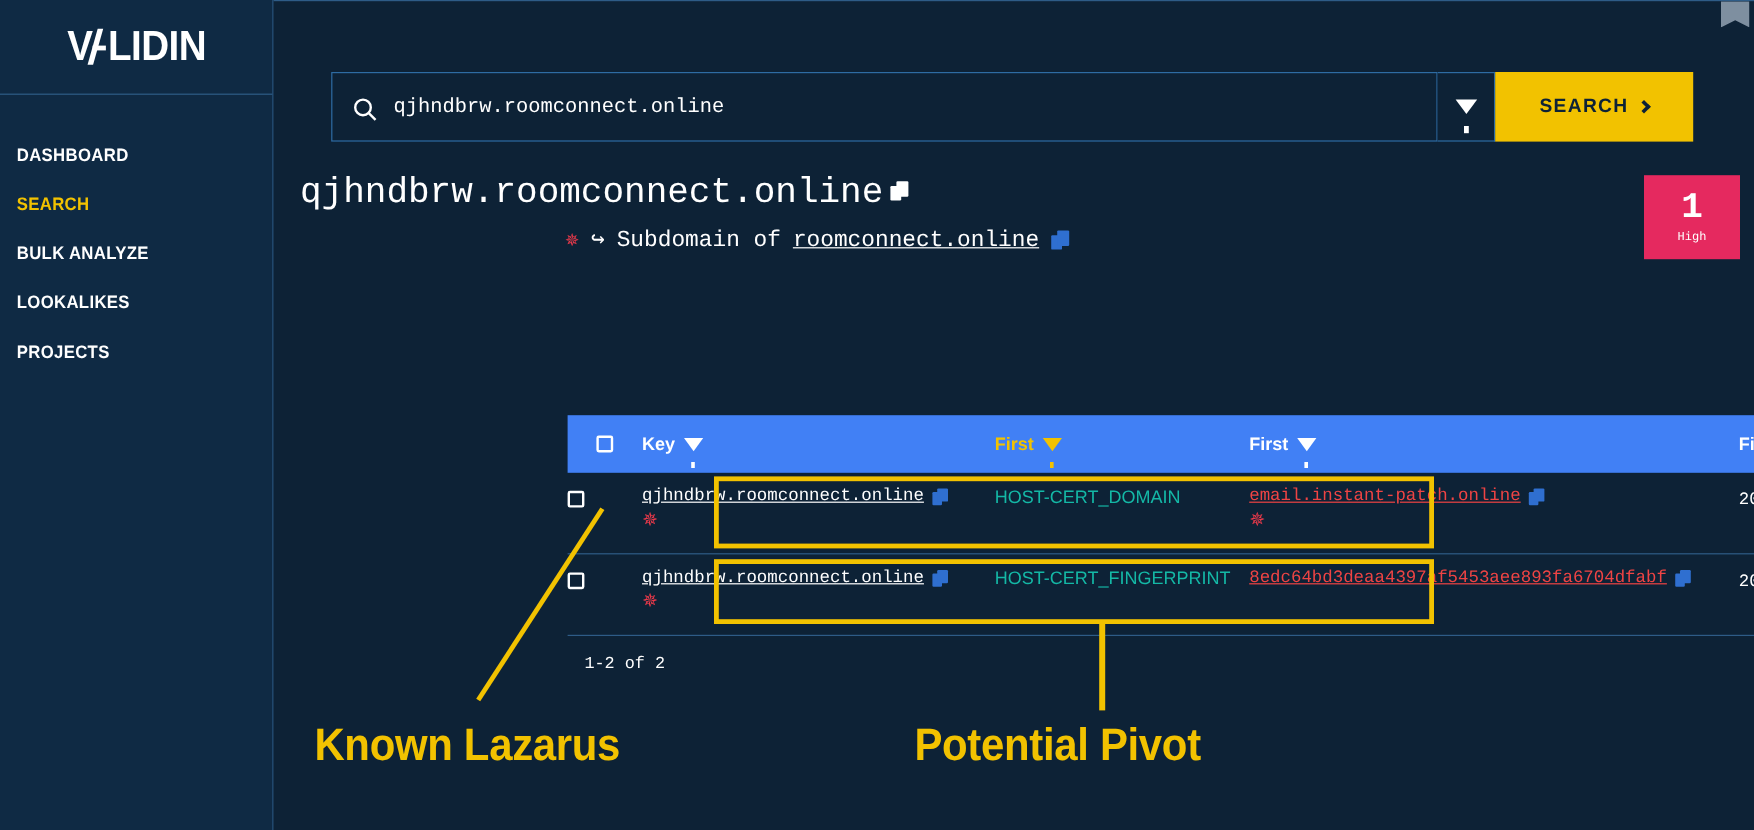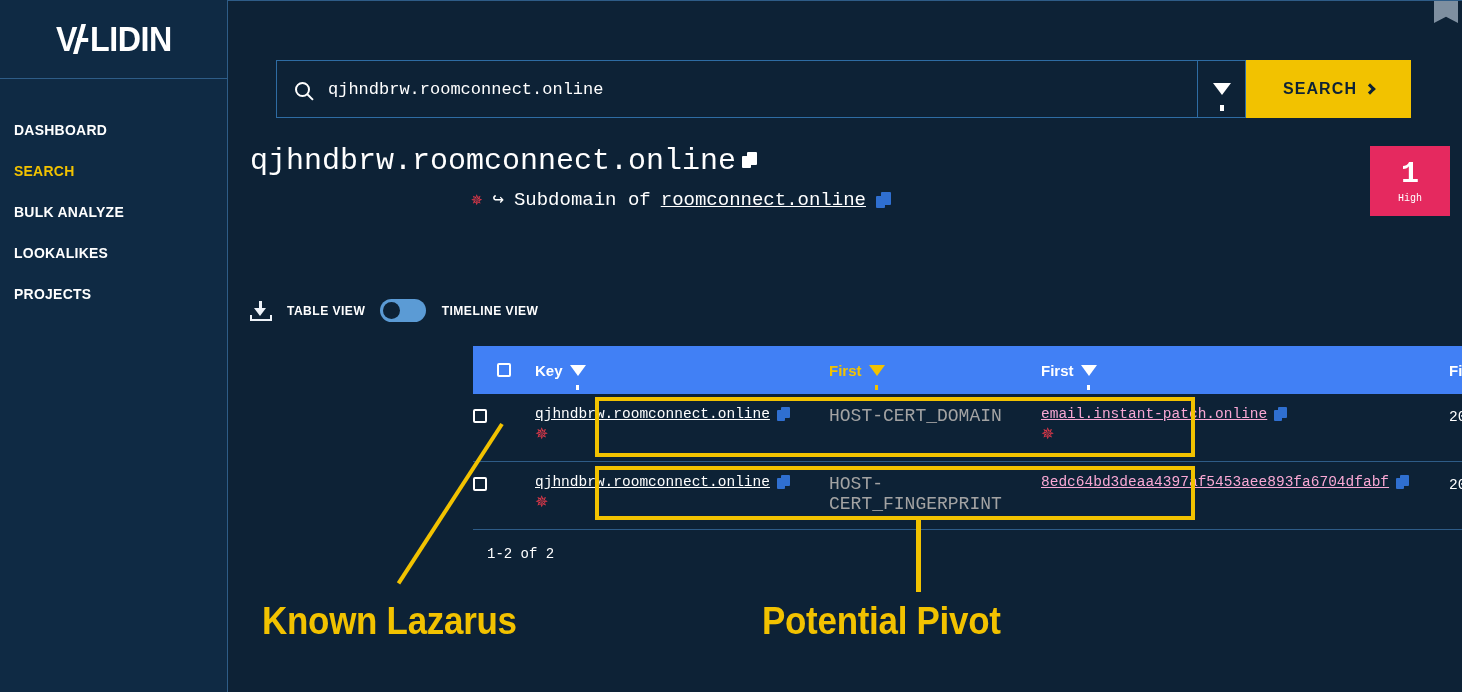--- a/index.html
+++ b/index.html
@@ -248,23 +248,23 @@
   .trow {
     display: flex; align-items: flex-start; min-height: 68px;
     border-bottom: 1px solid #2e5c87; padding-top: 12px;
   }
   .trow .cell { display: flex; flex-direction: column; gap: 4px; }
   .trow .c-check { padding-top: 3px; }
   .mono-link {
     font-family: "Liberation Mono", monospace; font-size: 14.5px;
     color: #ffffff; text-decoration: underline; cursor: pointer;
   }
-  .mono-link.blue { color: #f9a8d4; }
+  .mono-link.blue { color: #ef4444; }
   .mono-plain {
-    font-family: Liberation Mono, monospace; font-size: 18px; color: #a3a3a3;
+    font-family: Liberation Sans, sans-serif; font-size: 15px; color: #14b8a6;
   }
   .inline-row { display: flex; align-items: center; gap: 7px; }
   .date-txt {
     font-family: "Liberation Mono", monospace; font-size: 14.5px; color: #ffffff;
     padding-top: 3px;
   }
   .pager {
     position: absolute; left: 259px; top: 545px;
     font-family: "Liberation Mono", monospace; font-size: 14px; color: #ffffff;
   }
@@ -343,32 +343,20 @@
           <i></i>
         </span>
     </div>
 
     <div class="risk">
       <span class="num">1</span>
       <span class="lbl">High</span>
     </div>
 
 
-    <div class="viewbar">
-      <span class="dl-icon">
-        <span class="stem"></span>
-          <span class="head"></span>
-          <span class="tray"></span>
-      </span>
-      <span class="vlabel">TABLE VIEW</span>
-      <span class="toggle">
-          <span class="knob"></span>
-        </span>
-      <span class="vlabel">TIMELINE VIEW</span>
-    </div>
 
     <div class="table">
       <div class="thead">
         <div class="c-check">
           <span class="chkbox"></span>
         </div>
         <div class="c-key">
           <span>Key</span>
           <span class="hfunnel"></span>
         </div>

